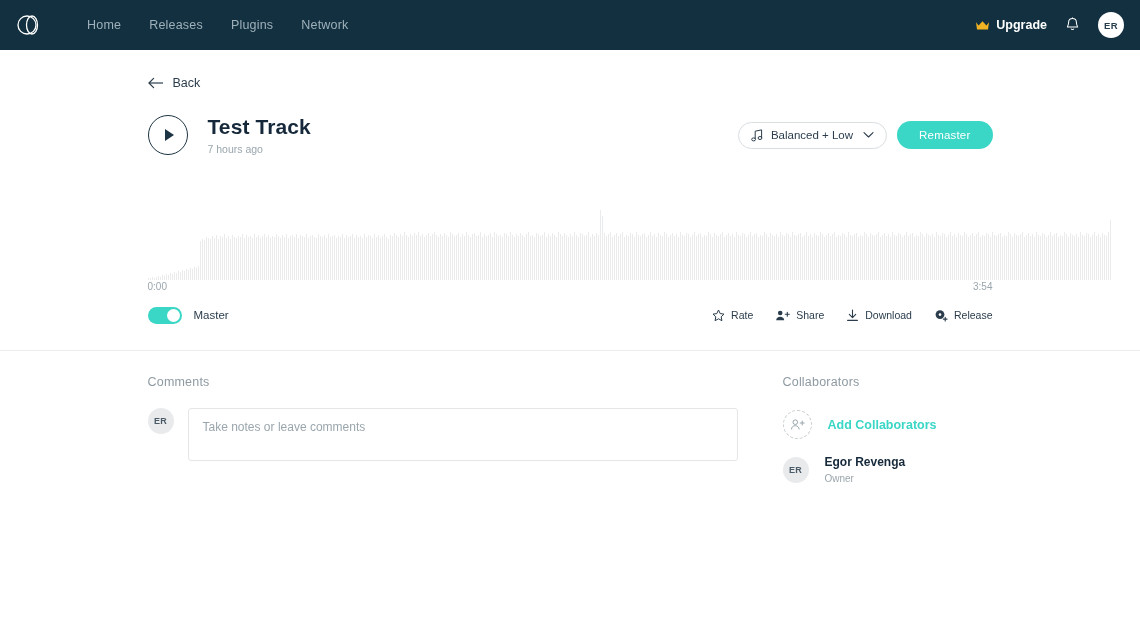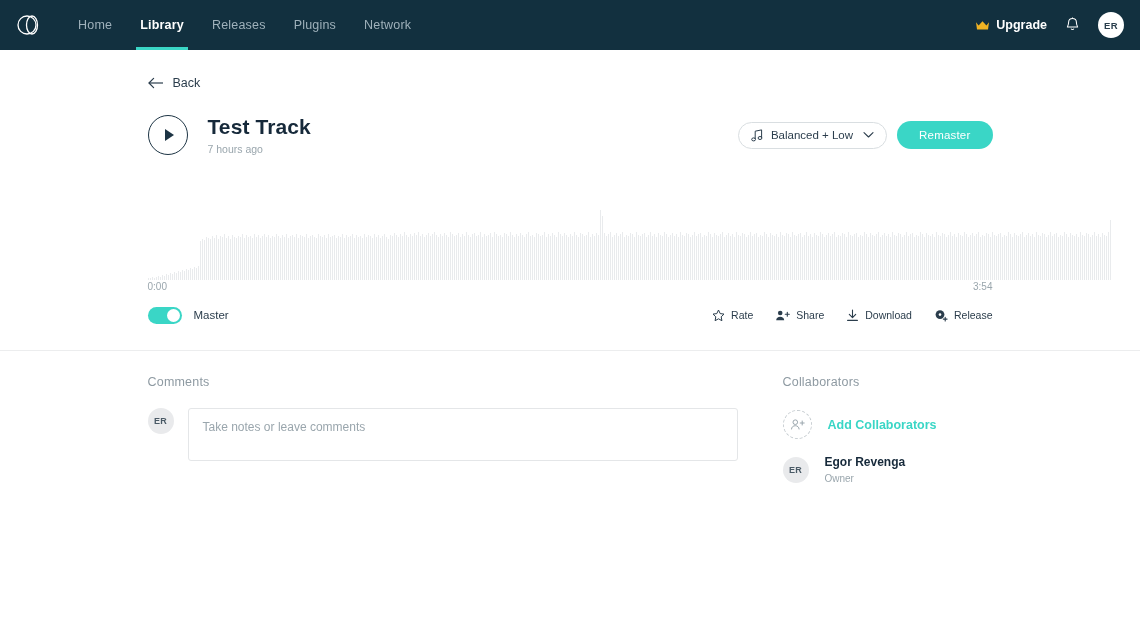--- a/index.html
+++ b/index.html
@@ -12,20 +12,21 @@
   }
 
   
   .navbar {
     position: relative;
     height: 50px;
     background: #12303f;
     display: flex;
     align-items: center;
     padding: 0 16px 0 12px;
+    gap: 9px;
   }
   .brand-logo {
     width: 34px; height: 34px;
     display: flex; align-items: center; justify-content: center;
     margin-right: 18px;
     cursor: pointer;
   }
   .nav-items { display: flex; align-items: center; height: 100%; }
   .nav-item {
     position: relative;
@@ -337,23 +338,20 @@
   <div class="brand-logo">
     <svg width="26" height="26" viewBox="0 0 26 26" aria-hidden="true">
       <circle cx="11" cy="13" r="9" fill="none" stroke="#ffffff" stroke-width="1.3"></circle>
       <ellipse cx="16" cy="13" rx="5.5" ry="9" fill="none" stroke="#ffffff" stroke-width="1.3"></ellipse>
     </svg>
   </div>
 
   <div class="nav-items">
     <div class="nav-item">
         <span>Home</span>
-      </div>
-    <div class="nav-item active">
-        <span>Library</span>
       </div>
     <div class="nav-item">
         <span>Releases</span>
       </div>
     <div class="nav-item">
         <span>Plugins</span>
       </div>
     <div class="nav-item">
         <span>Network</span>
       </div>

